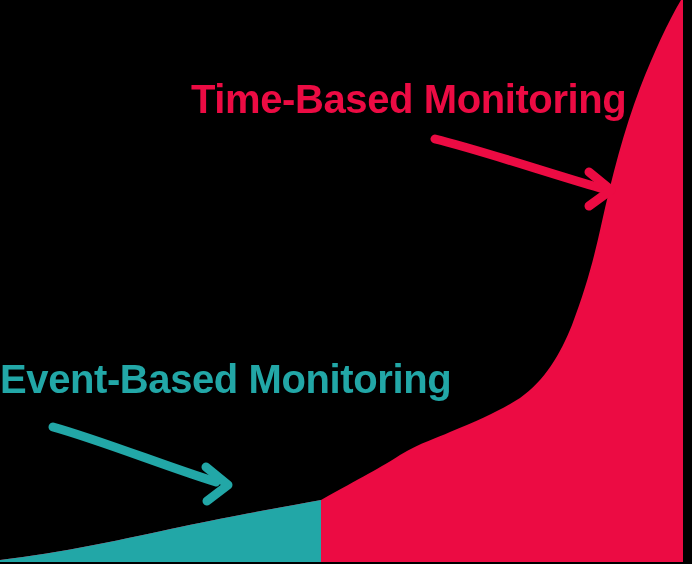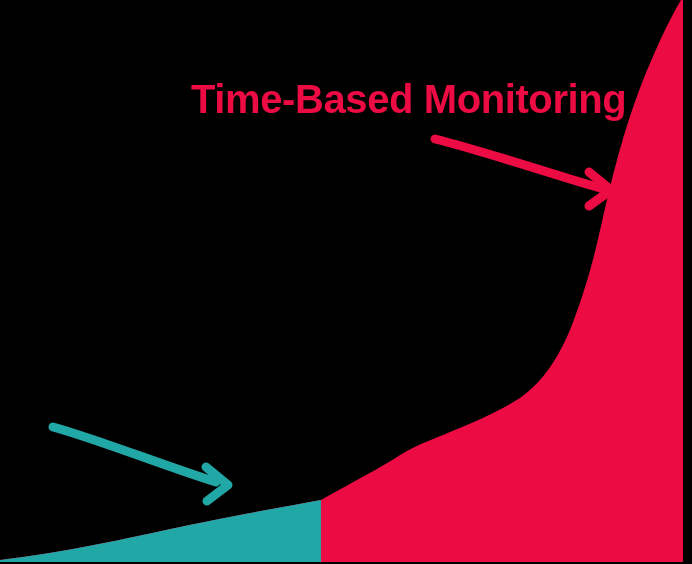--- a/index.html
+++ b/index.html
@@ -85,14 +85,15 @@
     </g>
 
     <g>
       <path fill="none" stroke="#22A7A7" stroke-width="9" stroke-linecap="round" d="M 53 427 C 100 440, 170 468, 216 482"></path>
       <path fill="none" stroke="#22A7A7" stroke-width="9" stroke-linecap="round" stroke-linejoin="round" d="M 206 467 L 228 485 L 207 501"></path>
     </g>
   </svg>
 
   <div class="label" id="label-time">Time-Based Monitoring</div>
 
+  <div class="label" id="label-event">Event-Based Monitoring</div>
 
 </div>
 
 </body></html>

